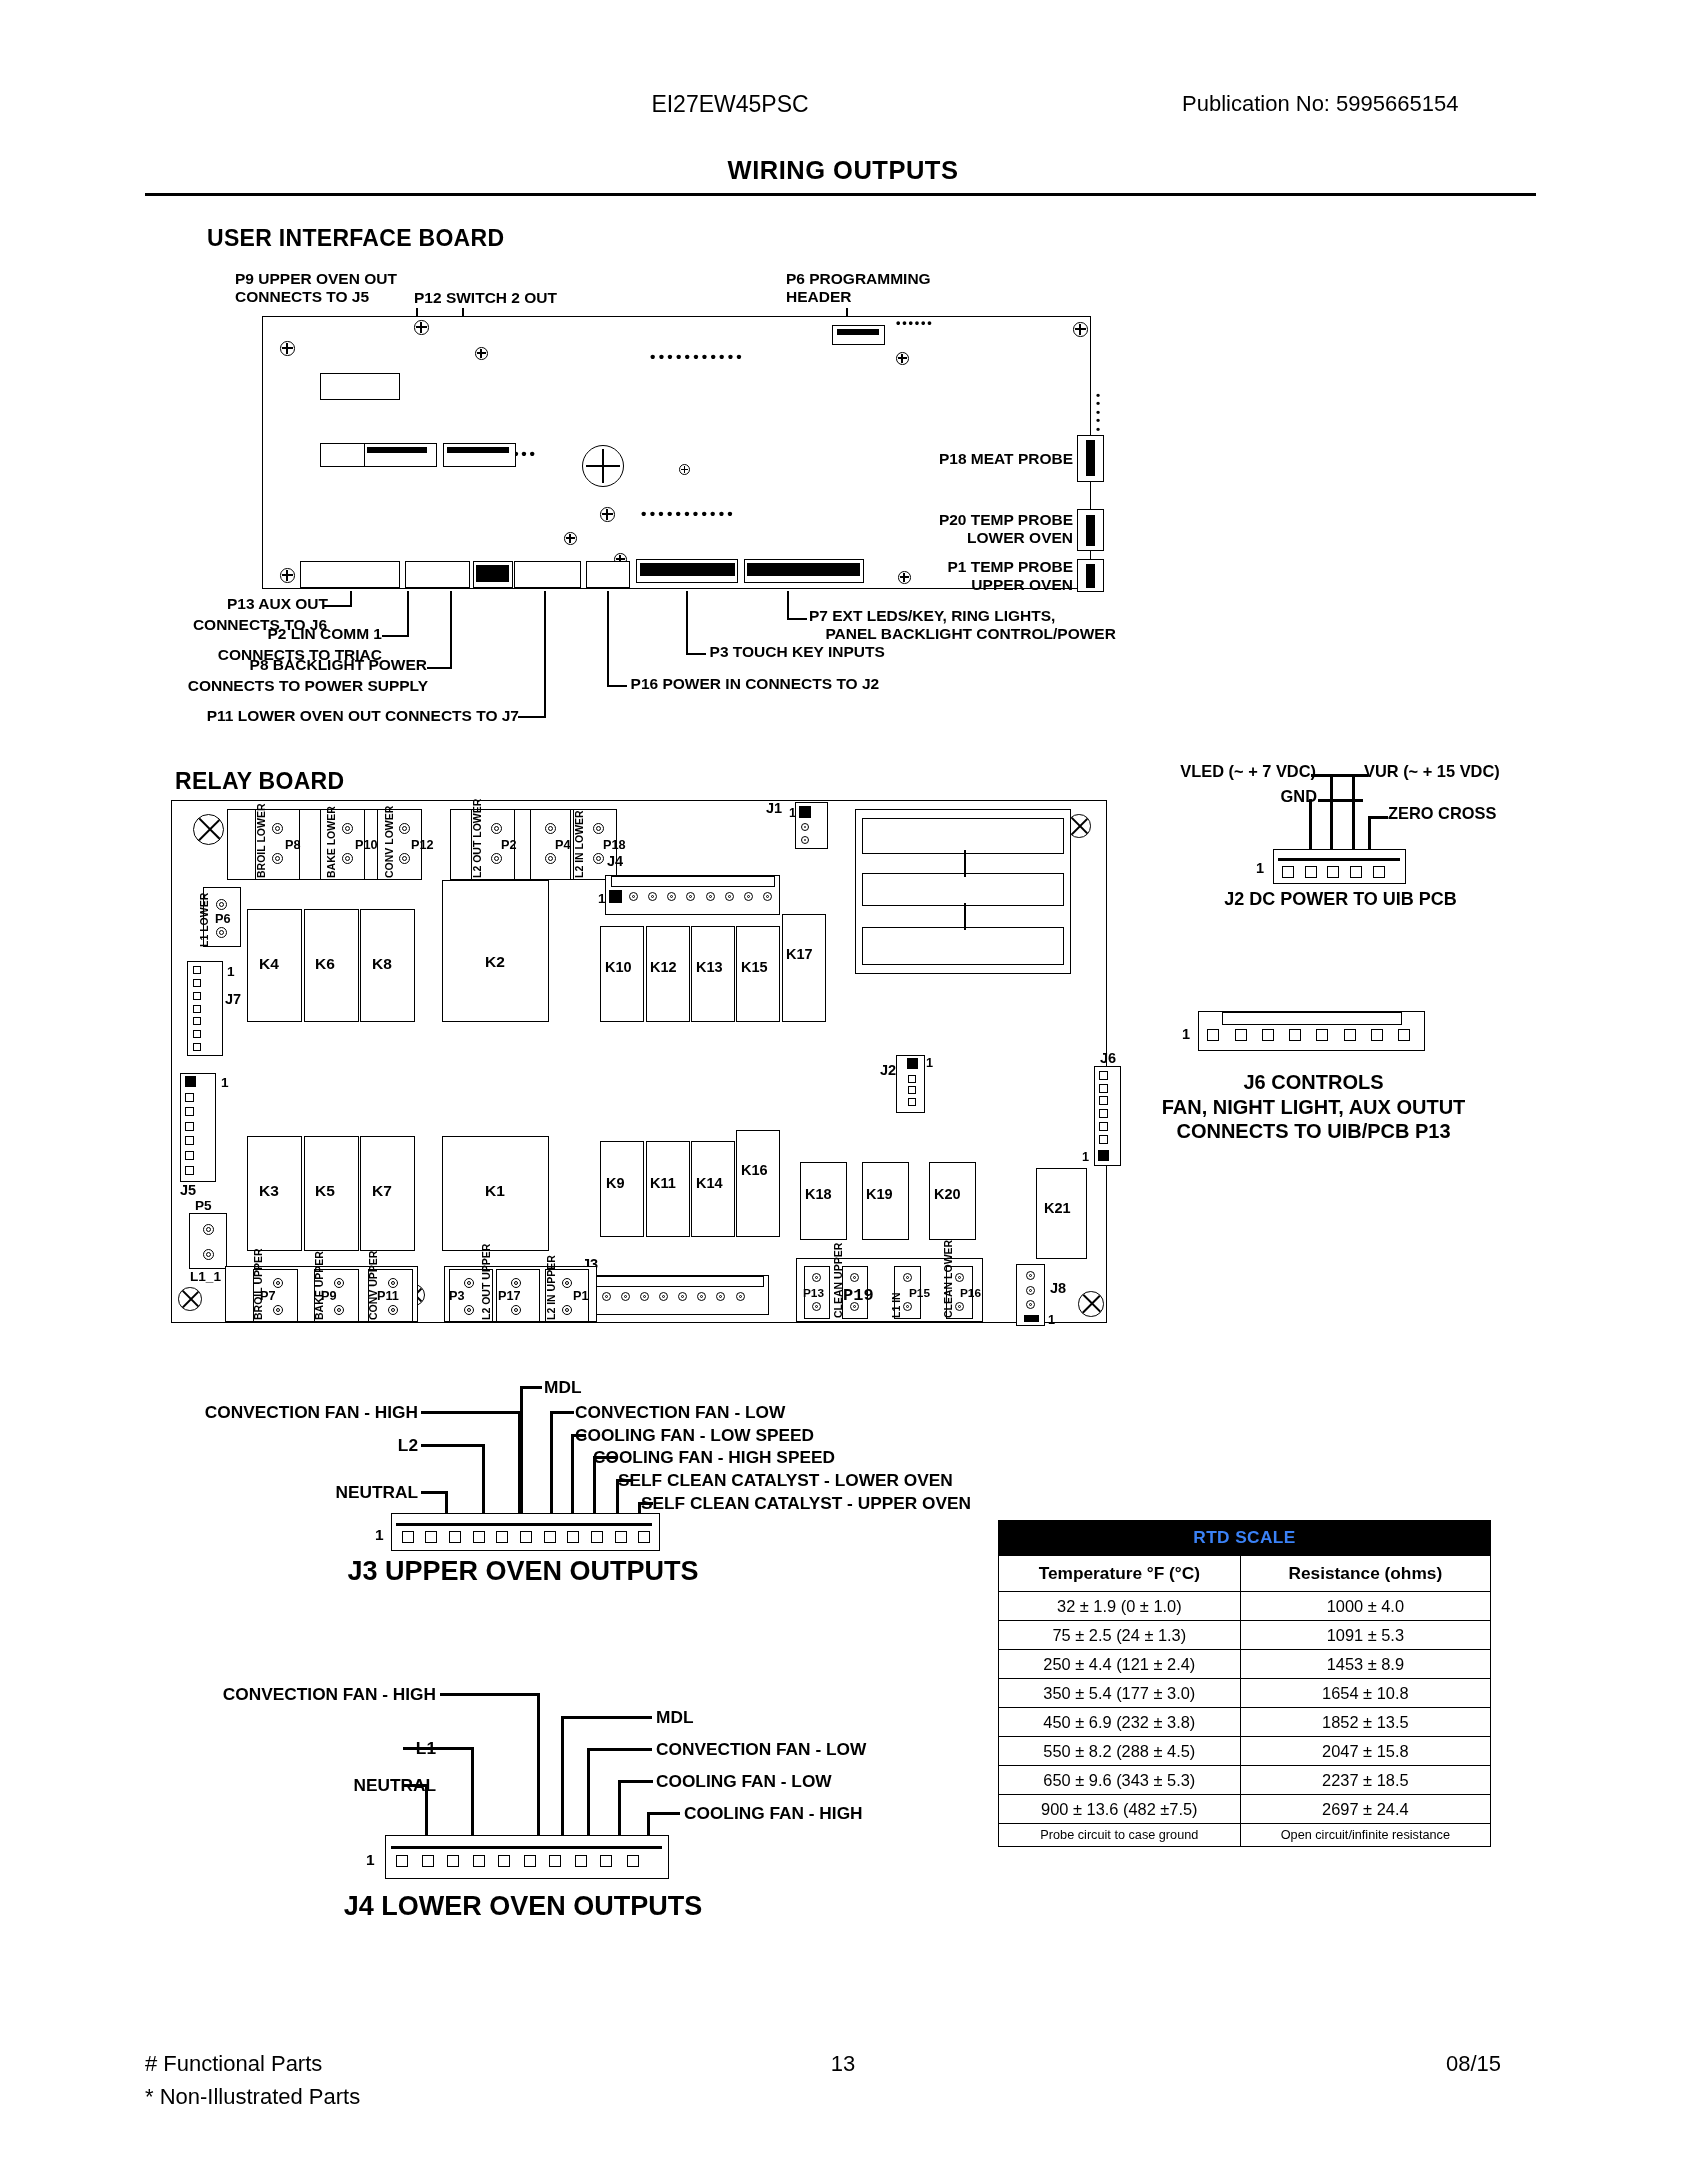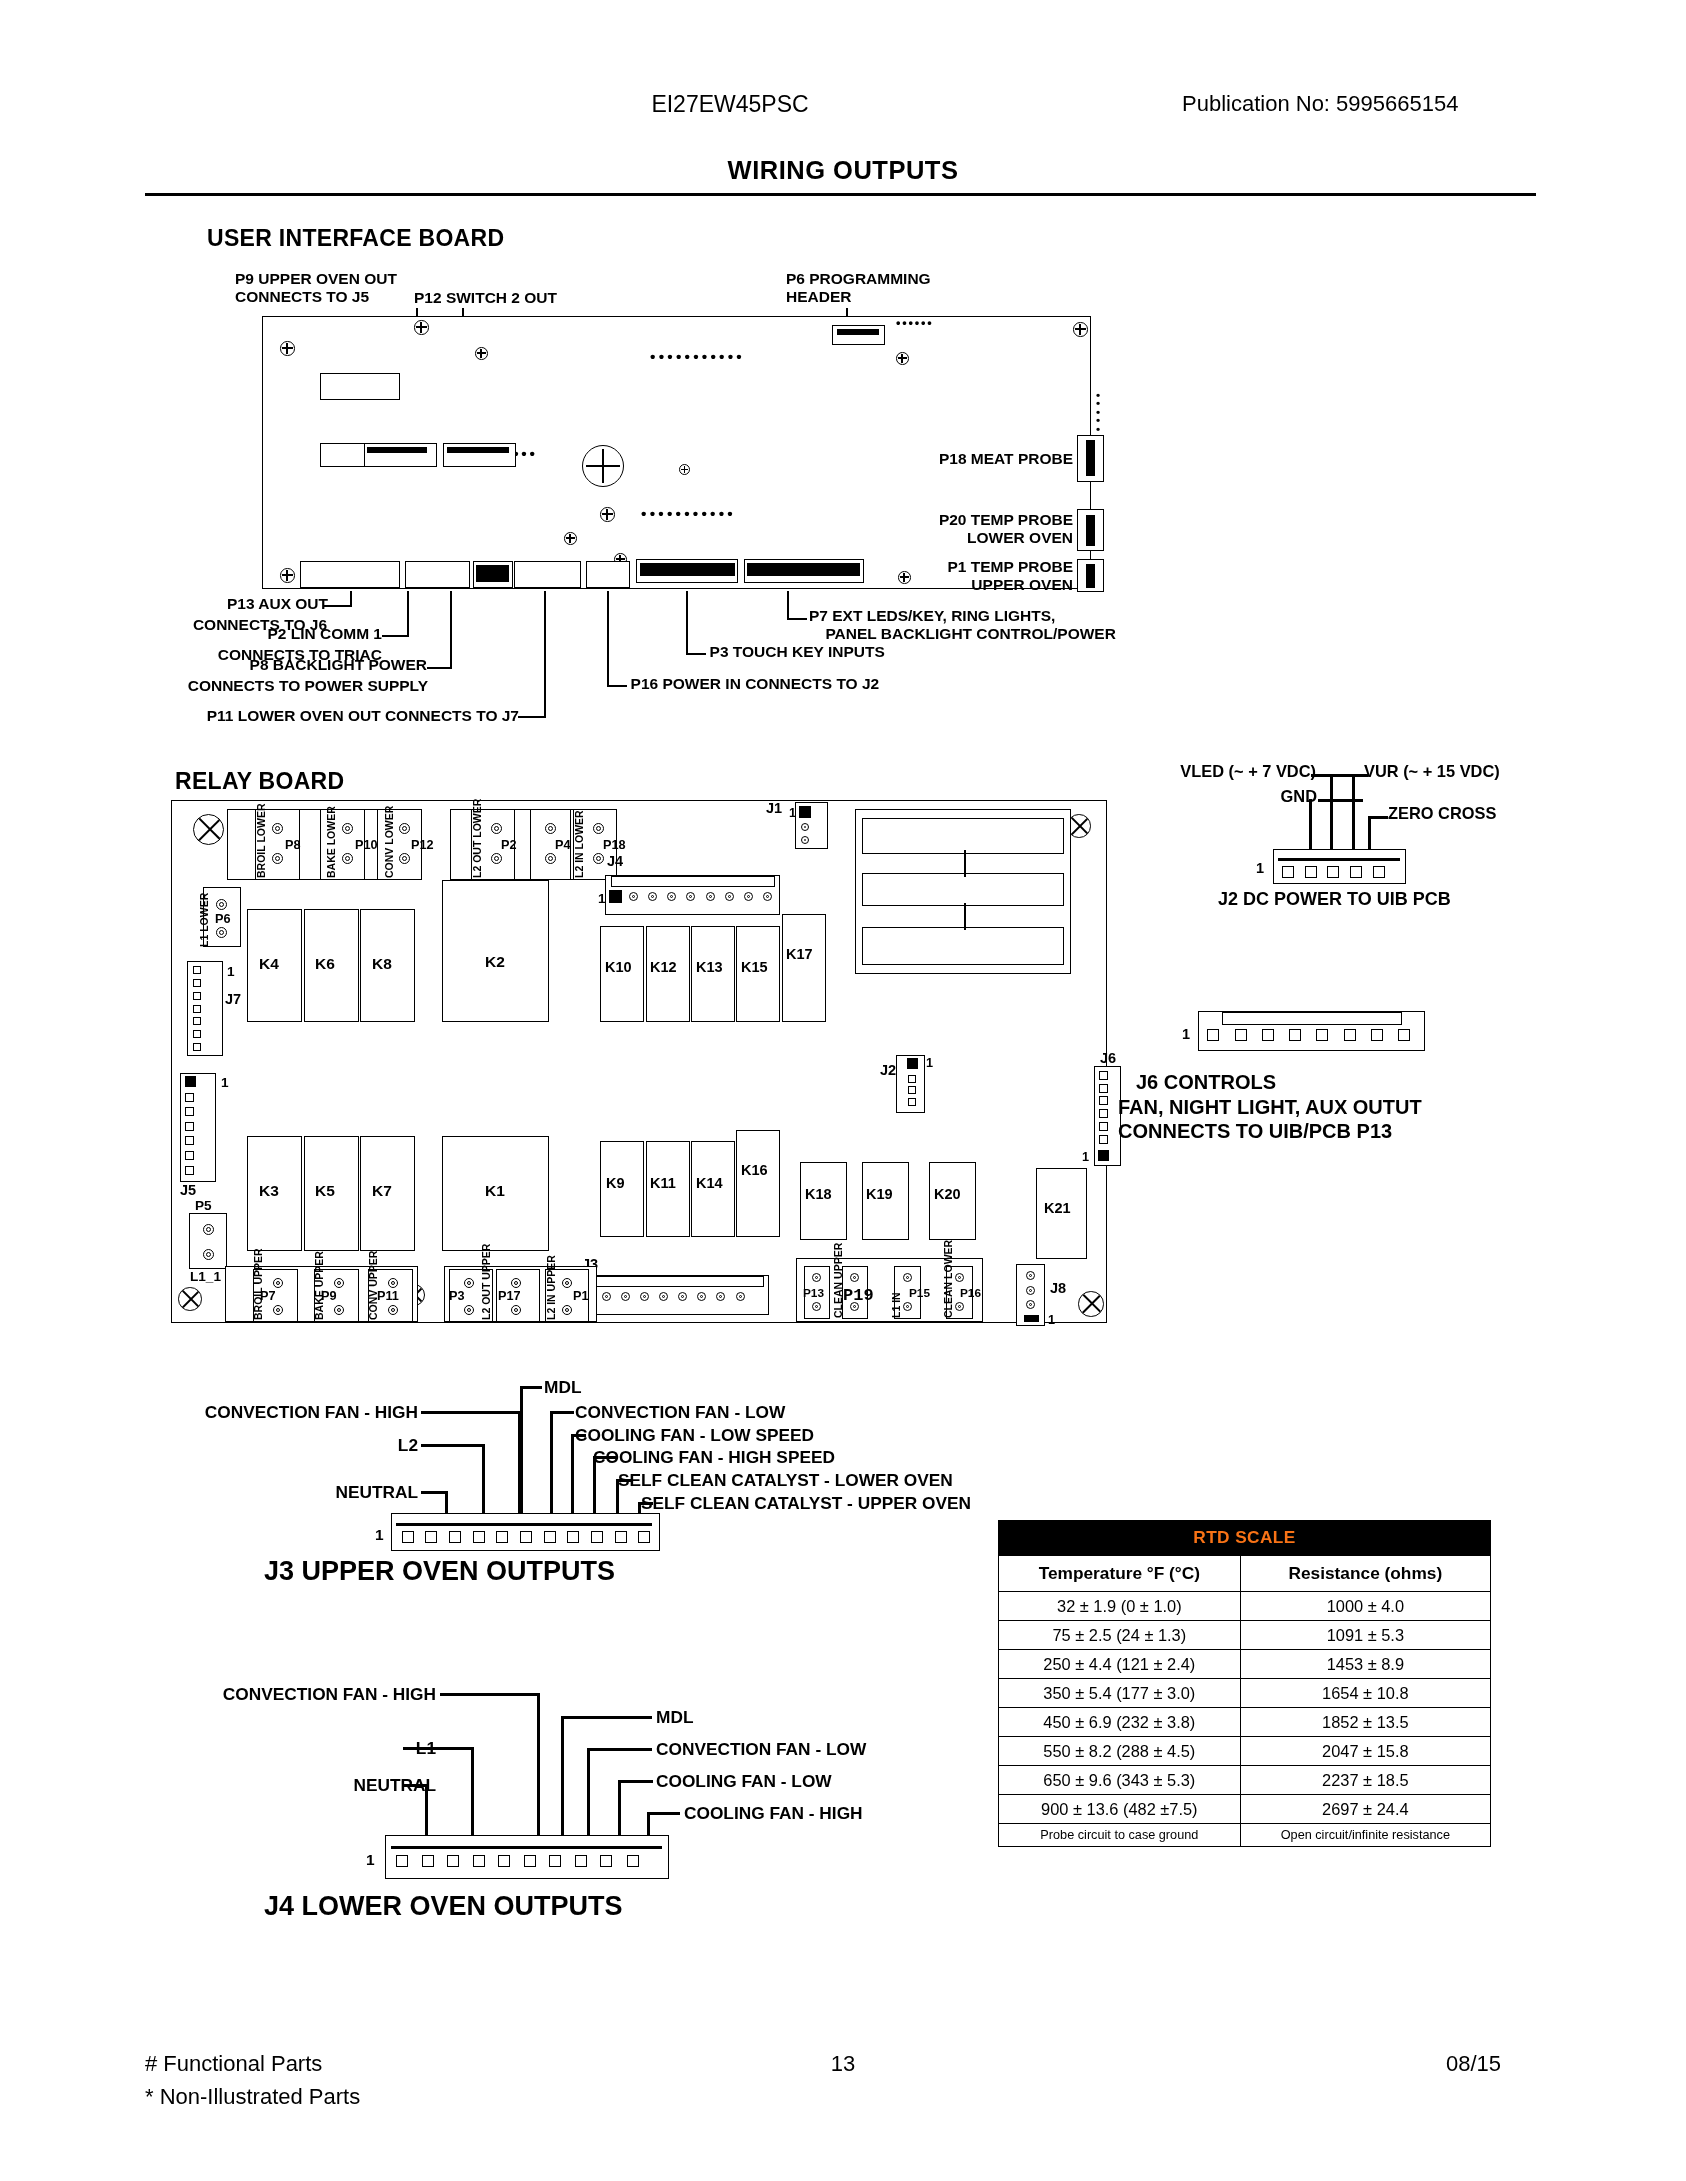--- a/index.html
+++ b/index.html
@@ -1,20 +1,20 @@
 <!DOCTYPE html>
 <html style="font-size:14.5px"><head>
 <meta charset="utf-8">
 <style>
   html,body{margin:0;padding:0;background:#fff;}
   body{width:1686px;height:2182px;position:relative;
        font-family:"Liberation Sans",sans-serif;color:#000;}
   .abs{position:absolute;}
   .bold{font-weight:bold;}
-  .ctr{}
+  .ctr{text-align:center;}
 
   
   #hdr-model{left:0;top:91px;width:1460px;font-size:23px;text-align:center;}
   #hdr-pub{left:1182px;top:91px;font-size:22px;}
   #hdr-title{left:0;top:156px;width:1686px;font-size:25.5px;font-weight:bold;text-align:center;letter-spacing:0.5px;}
   #hdr-rule{left:145px;top:193px;width:1391px;height:2.7px;background:#000;}
 
   
   .sec-h{font-size:23px;font-weight:bold;letter-spacing:0.3px;}
 
@@ -48,21 +48,21 @@
   .tscrew:before{content:"";position:absolute;inset:1.8px;border:1.4px solid #000;border-radius:50%;}
 
   
   .pin{position:absolute;border:1.8px solid #000;background:#fff;box-sizing:border-box;}
   .pinf{position:absolute;background:#000;}
 
   
   #rtd{position:absolute;left:998px;top:1520px;width:493px;border:1.8px solid #000;
        border-collapse:collapse;background:#fff;}
   #rtd th,#rtd td{border:0.9px solid #000;font-size:16.4px;padding:4.5px 3.6px;text-align:center;}
-  #rtd .title{background:#000;color:#f97316;font-size:17.3px;font-weight:bold;letter-spacing:0.4px;
+  #rtd .title{background:#000;color:#3b82f6;font-size:17.3px;font-weight:bold;letter-spacing:0.4px;
               border:0.9px solid #000;padding:6.4px 0;}
   #rtd .colh{font-weight:bold;font-size:17.3px;padding:7.3px 3.6px;}
   #rtd .note{font-size:12.7px;padding:3.6px 2.7px;font-weight:normal;}
 
   
   #ft-l1{left:145px;top:2051px;font-size:22px;}
   #ft-l2{left:145px;top:2084px;font-size:22px;}
   #ft-pg{left:0;top:2051px;width:1686px;text-align:center;font-size:22px;}
   #ft-dt{left:1446px;top:2051px;font-size:22px;}
 </style>

